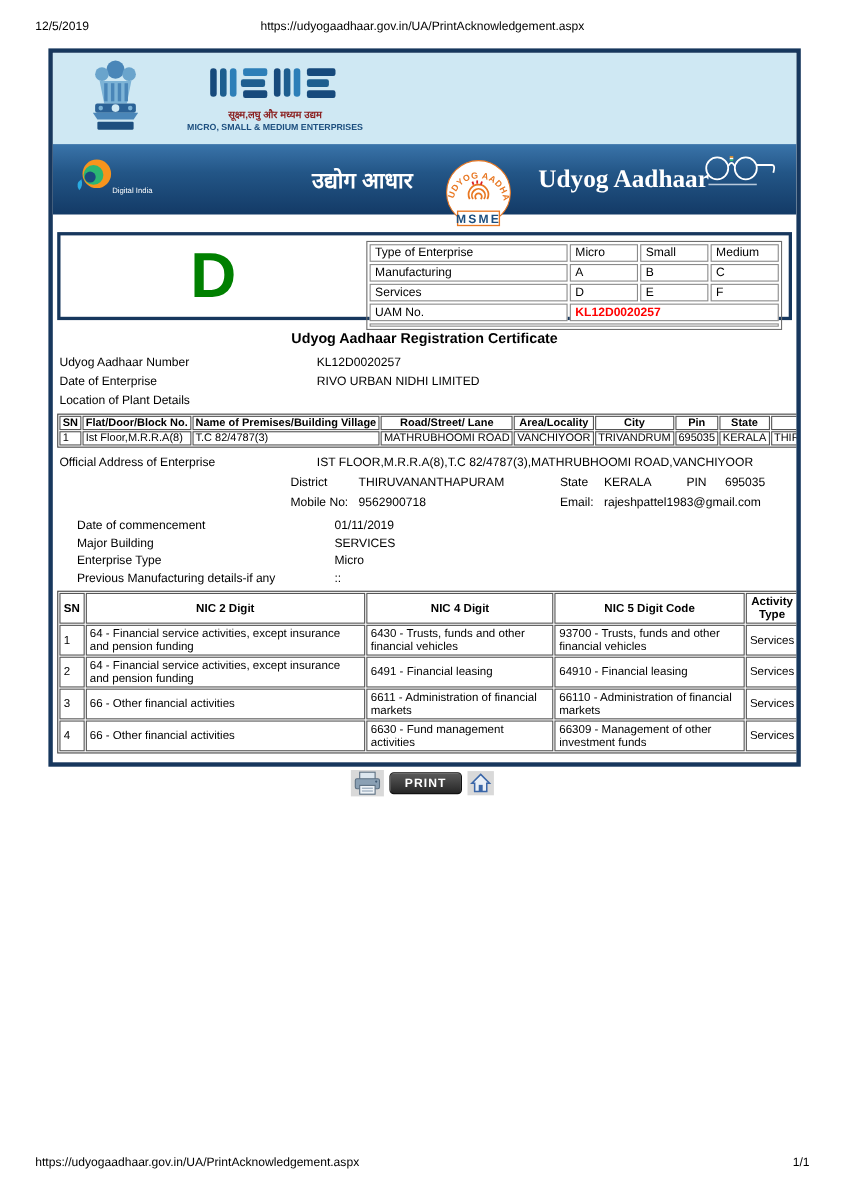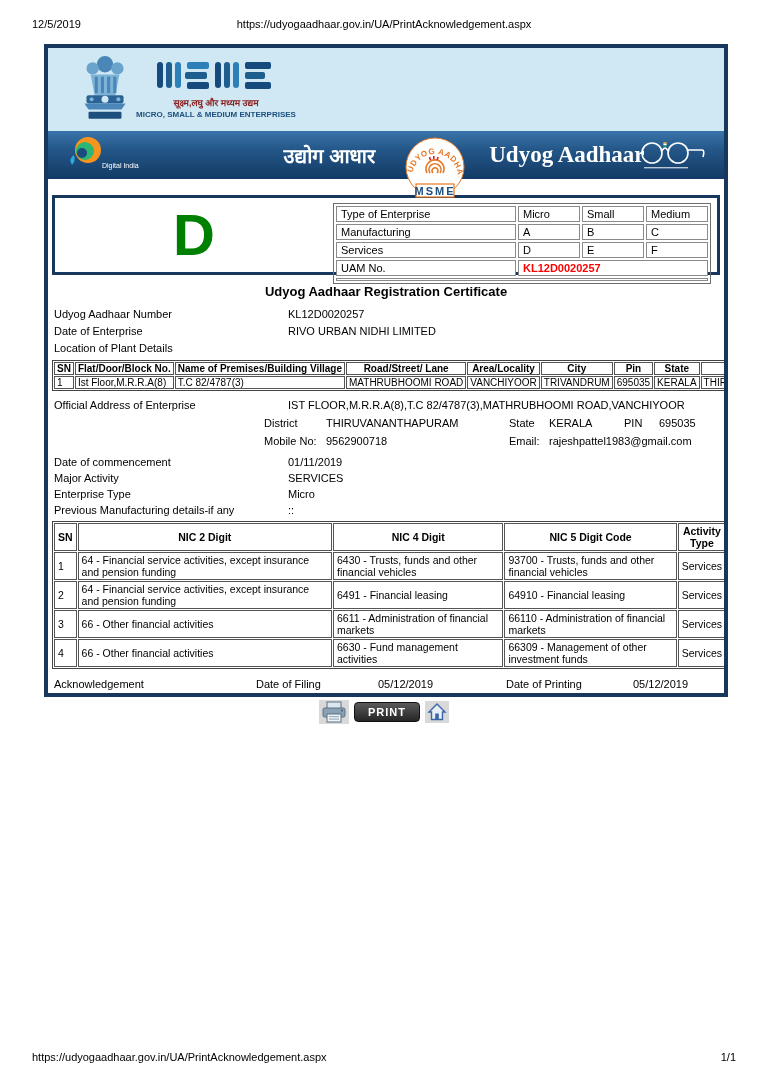--- a/index.html
+++ b/index.html
@@ -23,28 +23,28 @@
   }
 
   
   .banner1 { background:#cfe8f3; height:83px; display:flex; align-items:center; }
   .emblem-wrap { margin-left:26px; flex:0 0 auto; }
   .b1-center { flex:1; text-align:center; color:#1a3c66; line-height:1.25; }
   .b1-center .h1a { font-size:11px; font-weight:bold; }
   .b1-center .h1b { font-size:12px; font-weight:bold; }
   .b1-center .h1c { font-size:14px; font-weight:bold; }
   .b1-center .h1d { font-size:12px; font-weight:bold; letter-spacing:.2px; }
-  .msme-wrap { margin-right:22px; flex:0 0 auto; width:160px; text-align:center; }
+  .msme-wrap { margin-right:22px; flex:0 0 auto; width:160px; text-align:center;margin-left:34px; }
   .msme-hindi { color:#8a1f1f; font-size:9px; font-weight:bold; margin-top:2px; }
   .msme-eng { color:#1d4f7f; font-size:8px; font-weight:bold; margin-top:1px; }
 
   
   .banner2 {
     background:linear-gradient(180deg,#3a74aa 0%, #235687 40%, #133a66 100%);
-    height:48px; display:flex; align-items:center; position:relative;
+    height:64px; display:flex; align-items:center; position:relative;
   }
   .di-wrap { margin-left:16px; display:flex; align-items:flex-end; }
   .di-label { color:#fff; font-size:7px; margin-left:-6px; margin-bottom:6px; }
   .udyog-hindi { color:#fff; font-size:20px; font-weight:bold; margin-left:145px; }
   .badge-wrap { margin-left:28px; margin-top:30px; z-index:3; }
   .udyog-eng { color:#fff; font-family:"Liberation Serif", serif; font-weight:bold; font-size:23px; margin-left:22px; }
   .specs-wrap { position:absolute; right:18px; top:7px; }
 
   
   .enterprise-box {
@@ -81,21 +81,21 @@
   .addr-block { position:relative; margin-top:7px; }
   .addr-line1 { padding-left:240px; line-height:15px; }
   .addr-line { display:flex; padding-left:216px; line-height:16px; margin-top:2px; }
   .addr-line .w62 { width:62px; }
   .addr-line .w183 { width:183px; }
   .addr-line .w40 { width:40px; }
   .addr-line .w75 { width:75px; }
   .addr-line .w35 { width:35px; }
 
   
-  .details-block { margin-top:5px; }
+  .details-block { margin-top:5px;margin-left:16px; }
   .details-block .field-row { height:16px; }
 
   
   table.nic-table { width:676px; margin:3px 4px 0 4px; border-collapse:separate; border-spacing:1px; border:1px solid #444; font-size:10.5px; }
   table.nic-table th, table.nic-table td { border:1px solid #555; padding:1px 3px; vertical-align:middle; }
   table.nic-table th { font-weight:bold; text-align:center; }
   table.nic-table .sn { width:16px; }
   table.nic-table .c2d { width:262px; }
   table.nic-table .c4d { width:174px; }
   table.nic-table .c5d { width:176px; }
@@ -316,21 +316,21 @@
       <span>rajeshpattel1983@gmail.com</span>
     </div>
   </div>
 
   <div class="details-block">
     <div class="field-row">
       <span class="f-label">Date of commencement</span>
       <span class="f-value">01/11/2019</span>
     </div>
     <div class="field-row">
-      <span class="f-label">Major Activity</span>
+      <span class="f-label">Major Building</span>
       <span class="f-value">SERVICES</span>
     </div>
     <div class="field-row">
       <span class="f-label">Enterprise Type</span>
       <span class="f-value">Micro</span>
     </div>
     <div class="field-row">
       <span class="f-label">Previous Manufacturing details-if any</span>
       <span class="f-value">::</span>
     </div>

